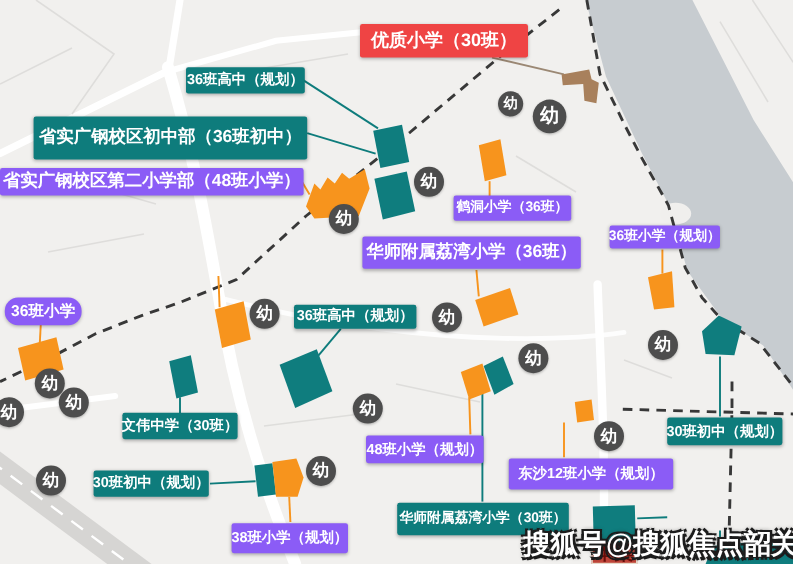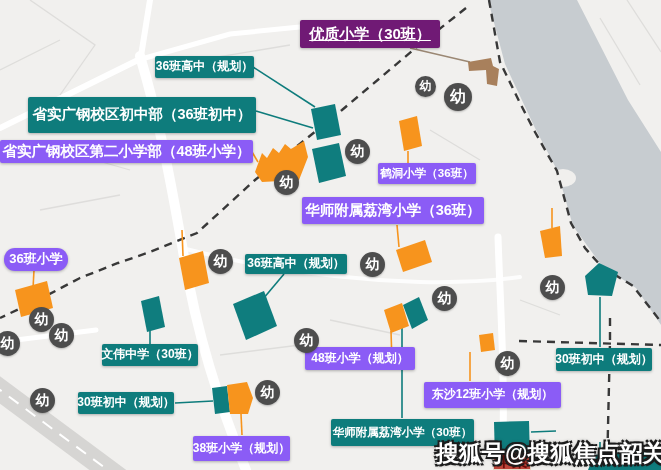--- a/index.html
+++ b/index.html
@@ -10,21 +10,21 @@
   }
   #map-svg{position:absolute;left:0;top:0;}
   .lbl{
     position:absolute;color:#fff;font-weight:bold;white-space:nowrap;
     display:flex;align-items:center;justify-content:center;
     border-radius:2px;box-sizing:border-box;padding:0 5px;
     box-shadow:0 1px 3px rgba(0,0,0,.28);line-height:1.1;
   }
   .teal{background:#0e7c7c;}
   .orange{background:#8b5cf6;}
-  .tan{background:#701a75;text-decoration:underline;}
+  .tan{background:#ef4444;}
   .f15{font-size:15px;}.f14{font-size:14.5px;}.f13{font-size:13px;}
   .f12{font-size:12px;}.f11{font-size:11.5px;}
   .kinder{
     position:absolute;background:#4d4d4d;color:#fff;border-radius:50%;
     display:flex;align-items:center;justify-content:center;font-weight:bold;
     width:25px;height:25px;font-size:14px;box-shadow:0 1px 2px rgba(0,0,0,.25);
   }
   .k-sm{width:21px;height:21px;font-size:12px;}
   .k-lg{width:28px;height:28px;font-size:16px;}
   #benan{
@@ -141,25 +141,26 @@
     <polygon fill="#a8805c" points="468,62 491,58 493,66 499,69 497,86 487,84 486,70 469,71"></polygon>
   </svg>
 
   <div class="lbl teal f12" style="left:155px;top:56px;width:99px;height:22px;">36班高中（规划）</div>
   <div class="lbl teal f14" style="left:28px;top:97px;width:228px;height:36px;">省实广钢校区初中部（36班初中）</div>
   <div class="lbl orange f14" style="left:0px;top:140px;width:253px;height:23px;">省实广钢校区第二小学部（48班小学）</div>
   <div class="lbl orange f13" style="left:4px;top:248px;width:64px;height:23px;border-radius:11px;">36班小学</div>
   <div class="lbl tan f15" style="left:300px;top:20px;width:140px;height:28px;">优质小学（30班）</div>
   <div class="lbl orange f11" style="left:378px;top:163px;width:98px;height:21px;">鹤洞小学（36班）</div>
   <div class="lbl orange f14" style="left:302px;top:197px;width:182px;height:27px;">华师附属荔湾小学（36班）</div>
+  <div class="lbl orange f11" style="left:508px;top:188px;width:92px;height:19px;">36班小学（规划）</div>
   <div class="lbl teal f12" style="left:245px;top:254px;width:102px;height:20px;">36班高中（规划）</div>
   <div class="lbl teal f12" style="left:102px;top:344px;width:96px;height:22px;">文伟中学（30班）</div>
   <div class="lbl teal f12" style="left:78px;top:392px;width:96px;height:22px;">30班初中（规划）</div>
   <div class="lbl orange f12" style="left:193px;top:436px;width:97px;height:25px;">38班小学（规划）</div>
-  <div class="lbl orange f12" style="left:305px;top:347px;width:110px;height:23px;">48班小学（规划）</div>
+  <div class="lbl orange f12" style="left:305px;top:363px;width:98px;height:23px;">48班小学（规划）</div>
   <div class="lbl orange f12" style="left:424px;top:382px;width:137px;height:26px;">东沙12班小学（规划）</div>
   <div class="lbl teal f11" style="left:331px;top:419px;width:143px;height:27px;">华师附属荔湾小学（30班）</div>
   <div class="lbl teal f12" style="left:556px;top:348px;width:96px;height:23px;">30班初中（规划）</div>
 
   <div class="kinder k-sm" style="left:415px;top:76px;">幼</div>
   <div class="kinder k-lg" style="left:444px;top:83px;">幼</div>
   <div class="kinder" style="left:345px;top:139px;">幼</div>
   <div class="kinder" style="left:274px;top:170px;">幼</div>
   <div class="kinder" style="left:208px;top:249px;">幼</div>
   <div class="kinder" style="left:29px;top:307px;">幼</div>

